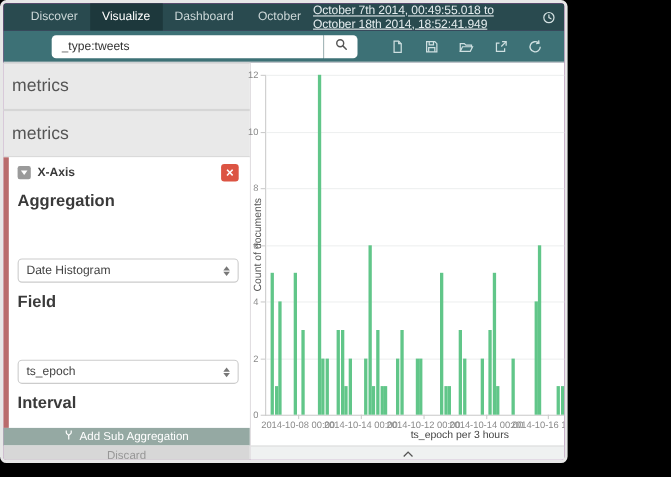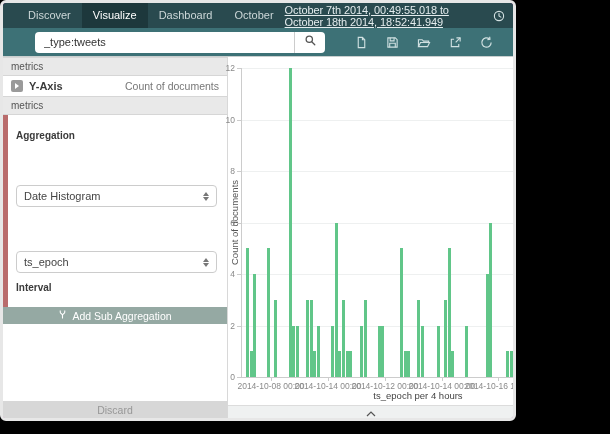--- a/index.html
+++ b/index.html
@@ -19,59 +19,59 @@
     padding-left:14px;color:#ccd7d8;
   }
   .tab{font-size:11px;line-height:25px;padding:0 11px;cursor:default;}
   .tab.active{background:#1d383c;color:#fff;}
   .nav-right{margin-left:auto;display:flex;align-items:center;padding-right:8px;}
   .timepicker{font-size:11px;color:#e4ecee;letter-spacing:-0.1px;text-decoration:underline;}
   .clock{margin-left:6px;display:flex;align-items:center;}
   
   .searchrow{
     height:29px;flex:0 0 29px;background:#3d7176;display:flex;align-items:center;
-    padding:0 14px 0 32px;border-bottom:1px solid #c9cfcf;box-sizing:border-box;gap:17px;
+    padding:0 14px 0 44px;border-bottom:1px solid #c9cfcf;box-sizing:border-box;gap:17px;
   }
   .input-group{flex:1;display:flex;height:21px;}
   .query-input{
     flex:1;border:none;outline:none;border-radius:4px 0 0 4px;font-size:11px;
     padding:0 9px;color:#333;font-family:"Liberation Sans",sans-serif;background:#fff;
   }
   .search-btn{
     width:31px;background:#fff;border:none;border-left:1px solid #ccc;
     border-radius:0 4px 4px 0;display:flex;align-items:center;justify-content:center;cursor:pointer;
   }
   .toolbar{display:flex;align-items:center;margin-left:13px;gap:18px;padding-right:6px;}
   .tb-icon{display:flex;align-items:center;cursor:pointer;}
   
   .content{flex:1;display:flex;min-height:0;}
   .sidebar{
     width:225px;flex:0 0 225px;border-right:1px solid #d8d8d8;display:flex;
     flex-direction:column;background:#fff;box-sizing:border-box;
   }
   .section-header{
-    background:#e9e9e9;color:#555;font-size:10px;padding:2px 8px;height:13px;
+    background:#e9e9e9;color:#555;font-size:16px;padding:14px 8px;height:13px;
     line-height:13px;border-bottom:1px solid #d6d6d6;border-top:1px solid #d6d6d6;
   }
   .yaxis-row{display:flex;align-items:center;padding:4px 8px;gap:6px;background:#fff;}
   .mini-toggle{
     width:12px;height:12px;background:#9a9a9a;border-radius:2px;border:none;
     display:flex;align-items:center;justify-content:center;cursor:pointer;flex:0 0 12px;padding:0;
   }
   .tri-right{width:0;height:0;border-top:3px solid transparent;border-bottom:3px solid transparent;border-left:4px solid #fff;}
   .tri-down{width:0;height:0;border-left:3px solid transparent;border-right:3px solid transparent;border-top:4px solid #fff;}
   .agg-title{font-size:11px;font-weight:bold;color:#3a3a3a;}
   .agg-value{margin-left:auto;font-size:10.5px;color:#777;}
   .bucket-panel{border-left:5px solid #b96c6c;padding:6px 10px 10px 8px;background:#fff;}
   .bucket-head{display:flex;align-items:center;gap:6px;}
   .close-btn{
     margin-left:auto;width:16px;height:16px;background:#dc5443;border:none;border-radius:3px;
     color:#fff;font-size:12px;font-weight:bold;line-height:15px;text-align:center;cursor:pointer;padding:0;
   }
-  .field-label{font-size:10px;font-weight:bold;color:#3a3a3a;margin:9px 0 4px 0;}
+  .field-label{font-size:15px;font-weight:bold;color:#3a3a3a;margin:9px 0 4px 0;}
   .select{
     height:20px;border:1px solid #ccc;border-radius:4px;background:#fff;display:flex;
     align-items:center;padding:0 7px;cursor:pointer;margin-top:44px;
   }
   .select-value{font-size:11px;color:#444;}
   .stepper{margin-left:auto;display:flex;flex-direction:column;gap:1px;align-items:center;}
   .st-up{width:0;height:0;border-left:3px solid transparent;border-right:3px solid transparent;border-bottom:4px solid #777;}
   .st-down{width:0;height:0;border-left:3px solid transparent;border-right:3px solid transparent;border-top:4px solid #777;}
   .add-sub{
     height:17px;background:#95a9a3;border:none;color:#fff;font-size:10.5px;width:100%;
@@ -181,41 +181,42 @@
           </svg>
       </span>
     </div>
   </div>
 
   <div class="content">
 
     <div class="sidebar">
       <div class="section-header">metrics</div>
 
-      <div class="yaxis-row">
-        <button class="mini-toggle">
-            <span class="tri-right"></span>
-          </button>
-        <span class="agg-title">Y-Axis</span>
-        <span class="agg-value">Count of documents</span>
-      </div>
 
       <div class="section-header">metrics</div>
 
       <div class="bucket-panel">
+        <div class="bucket-head">
+          <button class="mini-toggle">
+              <span class="tri-down"></span>
+            </button>
+          <span class="agg-title">X-Axis</span>
+          <button class="close-btn">×</button>
+        </div>
 
         <div class="field-label">Aggregation</div>
         <div class="select">
           <span class="select-value">Date Histogram</span>
           <span class="stepper">
               <span class="st-up"></span>
               <span class="st-down"></span>
             </span>
         </div>
 
+        <div class="field-label">Field</div>
         <div class="select">
           <span class="select-value">ts_epoch</span>
           <span class="stepper">
               <span class="st-up"></span>
               <span class="st-down"></span>
             </span>
         </div>
 
         <div class="field-label">Interval</div>
       </div>
@@ -305,21 +306,21 @@
           <div class="bar" title="1" style="left: 268px; height: 25.75px; background: rgb(97, 198, 137);"></div>
           <div class="bar" title="2" style="left: 272px; height: 51.5px; background: rgb(97, 198, 137);"></div>
           <div class="bar" title="4" style="left: 286px; height: 103px; background: rgb(97, 198, 137);"></div>
           <div class="bar" title="2" style="left: 290px; height: 51.5px; background: rgb(97, 198, 137);"></div>
           <div class="bar" title="5" style="left: 297px; height: 128.75px; background: rgb(97, 198, 137);"></div>
           <div class="bar" title="1" style="left: 301px; height: 25.75px; background: rgb(97, 198, 137);"></div>
           <div class="bar" title="2" style="left: 304px; height: 51.5px; background: rgb(97, 198, 137);"></div>
           <div class="bar" title="5" style="left: 308px; height: 128.75px; background: rgb(97, 198, 137);"></div>
           <div class="bar" title="2" style="left: 328px; height: 51.5px; background: rgb(97, 198, 137);"></div>
         </div>
-      <div class="xaxis-title">ts_epoch per 4 hours</div>
+      <div class="xaxis-title">ts_epoch per 3 hours</div>
       <div class="collapse-strip">
         <span>
           <svg width="10" height="6" viewBox="0 0 10 6">
               <path d="M1 5 L5 1 L9 5" fill="none" stroke="#555" stroke-width="1.2"></path>
             </svg>
         </span>
       </div>
     </div>
 
   </div>

